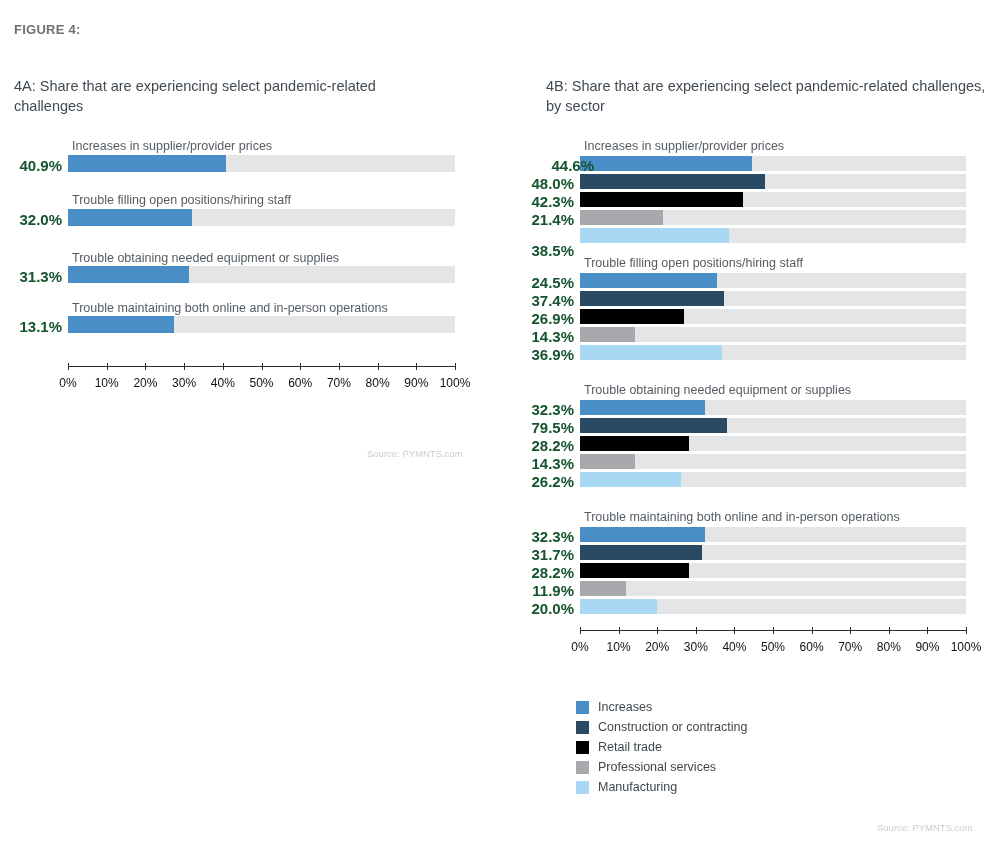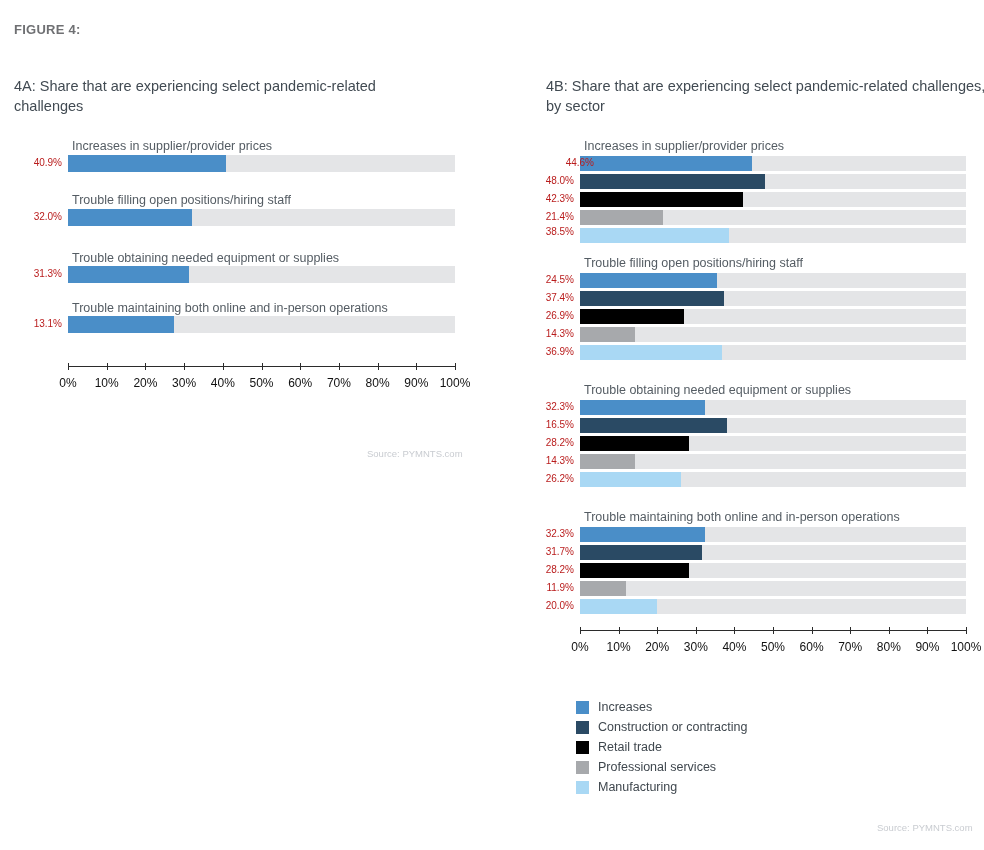--- a/index.html
+++ b/index.html
@@ -59,23 +59,23 @@
     background: #e4e5e7;
   }
   .bar {
     position: absolute;
     top: 0;
     left: 0;
     height: 100%;
   }
   .val {
     position: absolute;
-    font-size: 10px;
-    font-weight: normal;
-    color: #b91c1c;
+    font-size: 15px;
+    font-weight: bold;
+    color: #14532d;
     text-align: right;
     white-space: nowrap;
   }
 
   
   .axis { position: absolute; }
   .axis-line {
     position: absolute;
     left: 0; top: 0;
     height: 1px;
@@ -225,21 +225,21 @@
       <div class="bar" style="width: 163.278px; background: rgb(0, 0, 0);"></div>
     </div>
     <div class="val" style="left: 520px; width: 54px; top: 193px;">42.3%</div>
     <div class="track" style="left: 580px; top: 210px; width: 386px; height: 15px;">
       <div class="bar" style="width: 82.604px; background: rgb(167, 169, 172);"></div>
     </div>
     <div class="val" style="left: 520px; width: 54px; top: 211px;">21.4%</div>
     <div class="track" style="left: 580px; top: 228px; width: 386px; height: 15px;">
       <div class="bar" style="width: 148.61px; background: rgb(169, 216, 244);"></div>
     </div>
-    <div class="val" style="left: 520px; width: 54px; top: 226px;">38.5%</div>
+    <div class="val" style="left: 520px; width: 54px; top: 242px;">38.5%</div>
     <div class="group-title" style="left: 584px; top: 256px;">Trouble filling open positions/hiring staff</div>
     <div class="track" style="left: 580px; top: 273px; width: 386px; height: 15px;">
       <div class="bar" style="width: 136.644px; background: rgb(74, 142, 200);"></div>
     </div>
     <div class="val" style="left: 520px; width: 54px; top: 274px;">24.5%</div>
     <div class="track" style="left: 580px; top: 291px; width: 386px; height: 15px;">
       <div class="bar" style="width: 144.364px; background: rgb(42, 74, 100);"></div>
     </div>
     <div class="val" style="left: 520px; width: 54px; top: 292px;">37.4%</div>
     <div class="track" style="left: 580px; top: 309px; width: 386px; height: 15px;">
@@ -255,21 +255,21 @@
     </div>
     <div class="val" style="left: 520px; width: 54px; top: 346px;">36.9%</div>
     <div class="group-title" style="left: 584px; top: 383px;">Trouble obtaining needed equipment or supplies</div>
     <div class="track" style="left: 580px; top: 400px; width: 386px; height: 15px;">
       <div class="bar" style="width: 124.678px; background: rgb(74, 142, 200);"></div>
     </div>
     <div class="val" style="left: 520px; width: 54px; top: 401px;">32.3%</div>
     <div class="track" style="left: 580px; top: 418px; width: 386px; height: 15px;">
       <div class="bar" style="width: 147.452px; background: rgb(42, 74, 100);"></div>
     </div>
-    <div class="val" style="left: 520px; width: 54px; top: 419px;">16.5%</div>
+    <div class="val" style="left: 520px; width: 54px; top: 419px;">79.5%</div>
     <div class="track" style="left: 580px; top: 436px; width: 386px; height: 15px;">
       <div class="bar" style="width: 108.852px; background: rgb(0, 0, 0);"></div>
     </div>
     <div class="val" style="left: 520px; width: 54px; top: 437px;">28.2%</div>
     <div class="track" style="left: 580px; top: 454px; width: 386px; height: 15px;">
       <div class="bar" style="width: 55.198px; background: rgb(167, 169, 172);"></div>
     </div>
     <div class="val" style="left: 520px; width: 54px; top: 455px;">14.3%</div>
     <div class="track" style="left: 580px; top: 472px; width: 386px; height: 15px;">
       <div class="bar" style="width: 101.132px; background: rgb(169, 216, 244);"></div>

